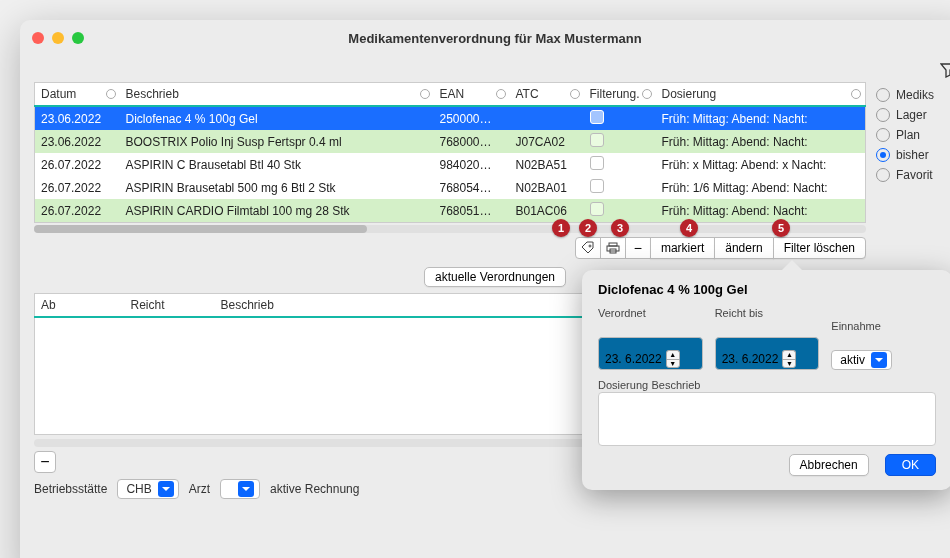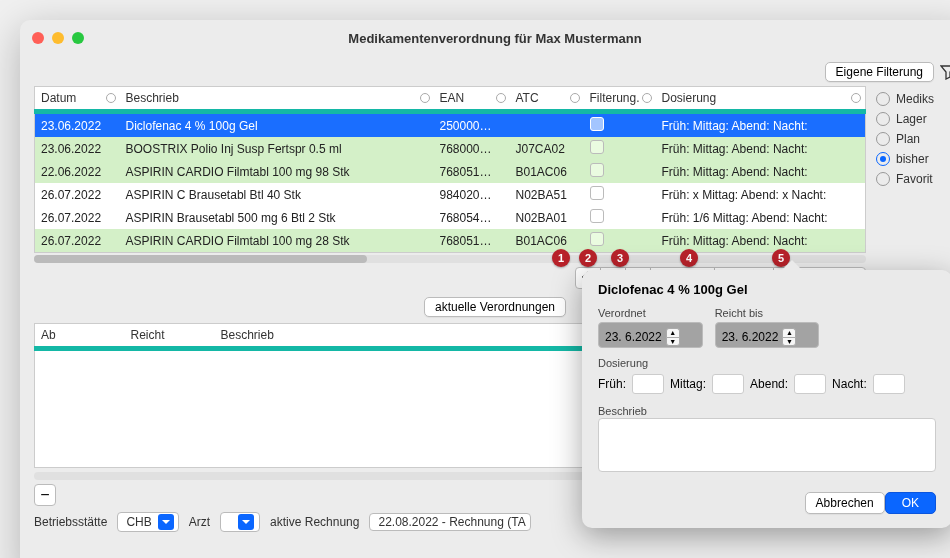--- a/index.html
+++ b/index.html
@@ -17,21 +17,21 @@
 .btn { background: #fff; border: 1px solid #bbb; border-radius: 5px; padding: 2px 10px; font-size: 12px; box-shadow: 0 1px 1px rgba(0,0,0,0.05); cursor: pointer; }
 .funnel-icon { width: 16px; height: 16px; display: inline-block; }
 .main-row { display: flex; gap: 10px; }
 .table-area { flex: 1; min-width: 0; }
 .side-filters { width: 80px; padding-top: 6px; }
 .side-filters label { display: flex; align-items: center; gap: 6px; margin-bottom: 6px; font-size: 12px; color: #333; cursor: pointer; }
 .side-filters input[type=radio] { appearance: none; width: 14px; height: 14px; border: 1px solid #999; border-radius: 50%; position: relative; }
 .side-filters input[type=radio]:checked { border-color: #0a66ff; }
 .side-filters input[type=radio]:checked::after { content: ""; position: absolute; left: 3px; top: 3px; width: 6px; height: 6px; background: #0a66ff; border-radius: 50%; }
 table.med { width: 100%; border-collapse: collapse; background: #fff; border: 1px solid #ccc; table-layout: fixed; }
-table.med th { text-align: left; font-weight: 400; padding: 4px 6px; border-bottom: 5px solid #14b8a6; font-size: 12px; color: #333; position: relative; margin-left: 20px; }
+table.med th { text-align: left; font-weight: 400; padding: 4px 6px; border-bottom: 2px solid #14b8a6; font-size: 12px; color: #333; position: relative; margin-left: 20px; }
 table.med th::after { content: ""; position: absolute; right: 4px; top: 50%; width: 8px; height: 8px; border: 1px solid #aaa; border-radius: 50%; transform: translateY(-50%); }
 table.med td { padding: 3px 6px; font-size: 12px; color: #222; white-space: nowrap; overflow: hidden; text-overflow: ellipsis; }
 tr.sel { background: #1a6eff; color: #fff; }
 tr.sel td { color: #fff; }
 tr.green-row td { background: #d4f0c8; }
 tr.alt td { background: #fff; }
 .chk { width: 14px; height: 14px; border: 1px solid #bbb; border-radius: 3px; display: inline-block; background: #fff; }
 tr.sel .chk { background: rgba(255,255,255,0.6); border-color: #fff; }
 tr.green-row .chk { background: #eafbe0; }
 .scrolltrack { height: 8px; background: #e0e0e0; border-radius: 4px; margin-top: 2px; position: relative; }
@@ -54,48 +54,47 @@
 .select-like { display: inline-flex; align-items: center; background: #fff; border: 1px solid #bbb; border-radius: 4px; padding: 1px 4px 1px 8px; cursor: pointer; }
 .select-caret { width: 16px; height: 16px; background: #0a66ff; border-radius: 3px; margin-left: 6px; display: flex; align-items: center; justify-content: center; }
 .select-caret::before { content: ""; width: 0; height: 0; border-left: 4px solid transparent; border-right: 4px solid transparent; border-top: 4px solid #fff; }
 .chkbox { width: 14px; height: 14px; border: 1px solid #aaa; border-radius: 3px; background: #fff; display: inline-block; vertical-align: middle; margin-right: 4px; }
 
 
 .popover { position: absolute; right: 18px; top: 250px; width: 370px; background: #eaeaea; border-radius: 10px; box-shadow: 0 8px 30px rgba(0,0,0,0.35); padding: 12px 16px 14px; z-index: 20; }
 .popover::before { content: ""; position: absolute; top: -10px; left: 200px; width: 0; height: 0; border-left: 10px solid transparent; border-right: 10px solid transparent; border-bottom: 10px solid #eaeaea; }
 .popover h3 { font-size: 13px; font-weight: 700; margin-bottom: 10px; }
 .pop-grid { display: grid; grid-template-columns: 1fr 1fr 1fr; gap: 8px 12px; align-items: end; margin-bottom: 8px; }
-.pop-grid label { font-size: 11px; color: #444; display: block; margin-bottom: 3px; }
-.date-input { display: flex; align-items: center; background: #a3a3a3; border: 1px solid #bbb; border-radius: 4px; padding: 5px 2px 1px 6px; font-size: 12px; }
+.pop-grid label { font-size: 11px; color: #444; display: block; margin-bottom: 18px; }
+.date-input { display: flex; align-items: center; background: #0369a1; border: 1px solid #bbb; border-radius: 4px; padding: 12px 2px 1px 6px; font-size: 12px; }
 .stepper { display: flex; flex-direction: column; margin-left: 4px; }
 .stepper span { width: 14px; height: 9px; border: 1px solid #aaa; font-size: 7px; line-height: 7px; text-align: center; background: #f6f6f6; cursor: pointer; }
 .stepper span:first-child { border-bottom: none; border-radius: 3px 3px 0 0; }
 .stepper span:last-child { border-radius: 0 0 3px 3px; }
 .dose-row { display: flex; align-items: center; gap: 6px; margin: 4px 0 10px; font-size: 12px; }
 .dose-row input { width: 32px; height: 20px; border: 1px solid #ccc; border-radius: 3px; padding: 0 3px; font-size: 12px; }
 .freitext { width: 100%; height: 54px; background: #fff; border: 1px solid #ccc; border-radius: 4px; }
-.pop-footer { display: flex; justify-content: flex-end; gap: 0; margin-top: 20px; }
+.pop-footer { display: flex; justify-content: flex-end; gap: 16px; margin-top: 8px; }
 .btn-primary { background: #0a66ff; color: #fff; border: 1px solid #0a55dd; border-radius: 5px; padding: 3px 16px; font-size: 12px; cursor: pointer; }
 </style>
 </head>
 <body>
 
 <div class="window">
   <div class="titlebar">
     <div class="traffic">
       <span class="dot red"></span>
       <span class="dot yellow"></span>
       <span class="dot green"></span>
     </div>
     <div class="title">Medikamentenverordnung für Max Mustermann</div>
   </div>
 
   <div class="content">
     <div class="top-right">
-      <button class="btn">Eigene Filterung</button>
       <span class="funnel-icon">
         <svg viewBox="0 0 16 16">
             <path d="M1 2h14l-5 6v5l-4 2v-7z" fill="none" stroke="#333" stroke-width="1.3"></path>
           </svg>
       </span>
     </div>
 
     <div class="main-row">
       <div class="table-area">
         <table class="med">
@@ -121,31 +120,23 @@
               <tr class="sel">
                 <td>23.06.2022</td>
                 <td>Diclofenac 4 % 100g Gel</td>
                 <td>250000…</td>
                 <td></td>
                 <td><span class="chk"></span></td>
                 <td>Früh:   Mittag:   Abend:   Nacht:</td>
               </tr>
               <tr class="green-row">
                 <td>23.06.2022</td>
-                <td>BOOSTRIX Polio Inj Susp Fertspr 0.5 ml</td>
+                <td>BOOSTRIX Polio Inj Susp Fertspr 0.4 ml</td>
                 <td>768000…</td>
                 <td>J07CA02</td>
-                <td><span class="chk"></span></td>
-                <td>Früh:   Mittag:   Abend:   Nacht:</td>
-              </tr>
-              <tr class="green-row">
-                <td>22.06.2022</td>
-                <td>ASPIRIN CARDIO Filmtabl 100 mg 98 Stk</td>
-                <td>768051…</td>
-                <td>B01AC06</td>
                 <td><span class="chk"></span></td>
                 <td>Früh:   Mittag:   Abend:   Nacht:</td>
               </tr>
               <tr class="alt">
                 <td>26.07.2022</td>
                 <td>ASPIRIN C Brausetabl Btl 40 Stk</td>
                 <td>984020…</td>
                 <td>N02BA51</td>
                 <td><span class="chk"></span></td>
                 <td>Früh: x Mittag:   Abend: x Nacht:</td>
@@ -264,23 +255,20 @@
       <span class="select-like">
         <span>CHB</span>
           <span class="select-caret"></span>
       </span>
       <span>Arzt</span>
       <span class="select-like" style="min-width:40px">
         <span>&nbsp;</span>
           <span class="select-caret"></span>
       </span>
       <span>aktive Rechnung</span>
-      <span class="select-like">
-        <span>22.08.2022 - Rechnung (TA</span>
-      </span>
     </div>
   </div>
 
   <div class="popover">
     <h3>Diclofenac 4 % 100g Gel</h3>
     <div class="pop-grid">
       <div>
         <label>Verordnet</label>
         <div class="date-input">
           <span>23.  6.2022</span>
@@ -293,32 +281,29 @@
       <div>
         <label>Reicht bis</label>
         <div class="date-input">
           <span>23.  6.2022</span>
           <span class="stepper">
               <span>▲</span>
               <span>▼</span>
             </span>
         </div>
       </div>
+      <div>
+        <label>Einnahme</label>
+        <span class="select-like">
+          <span>aktiv</span>
+            <span class="select-caret"></span>
+        </span>
+      </div>
     </div>
     <label style="font-size:11px;color:#444">Dosierung</label>
-    <div class="dose-row">
-      <span>Früh:</span>
-        <input style="">
-      <span>Mittag:</span>
-        <input style="">
-      <span>Abend:</span>
-        <input style="">
-      <span>Nacht:</span>
-        <input style="">
-    </div>
     <label style="font-size:11px;color:#444">Beschrieb</label>
     <div class="freitext"></div>
     <div class="pop-footer">
       <button class="btn">Abbrechen</button>
       <button class="btn-primary">OK</button>
     </div>
   </div>
 </div>
 
 </body></html>

